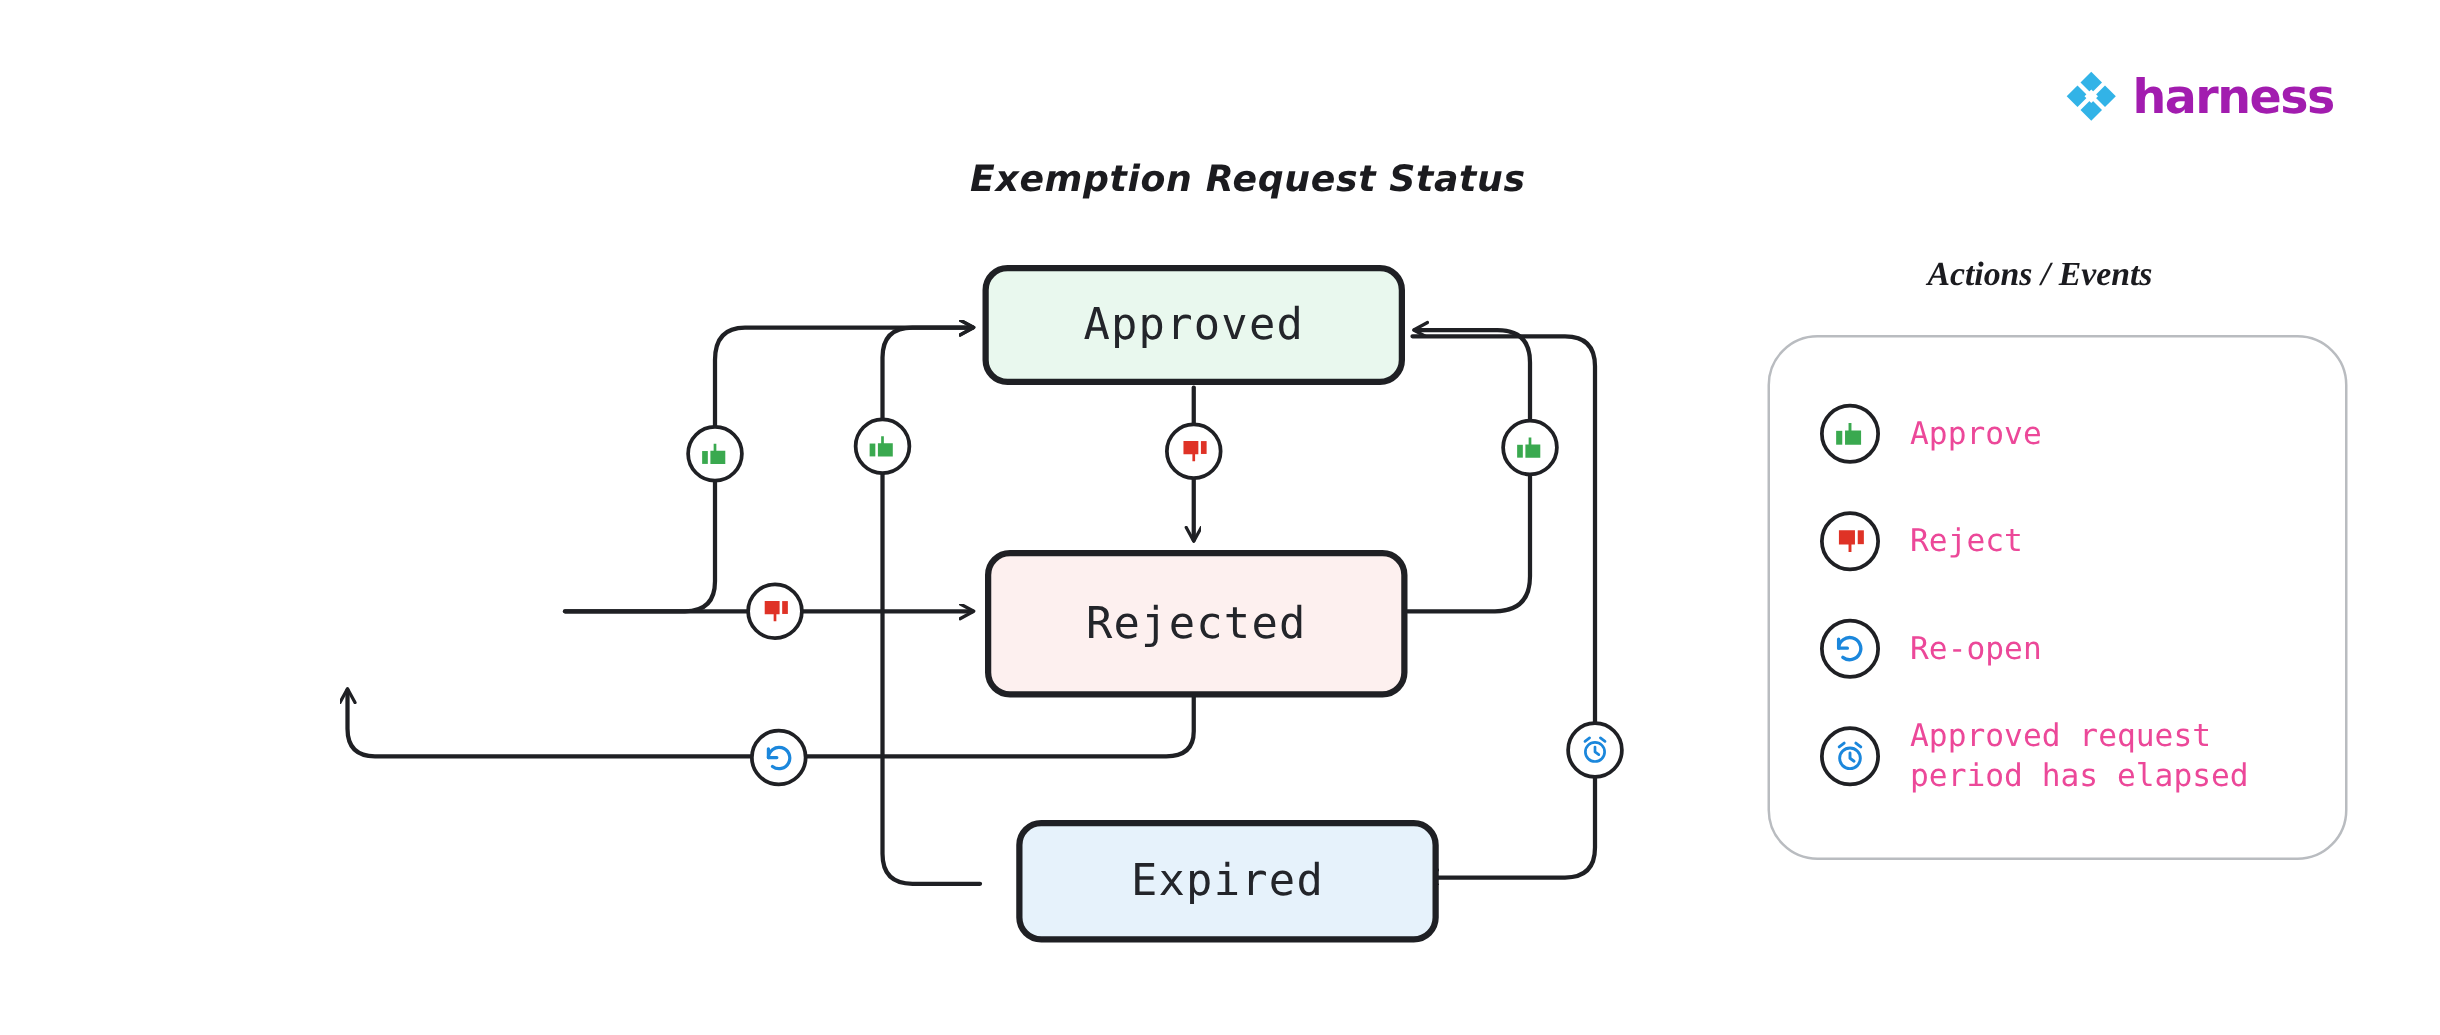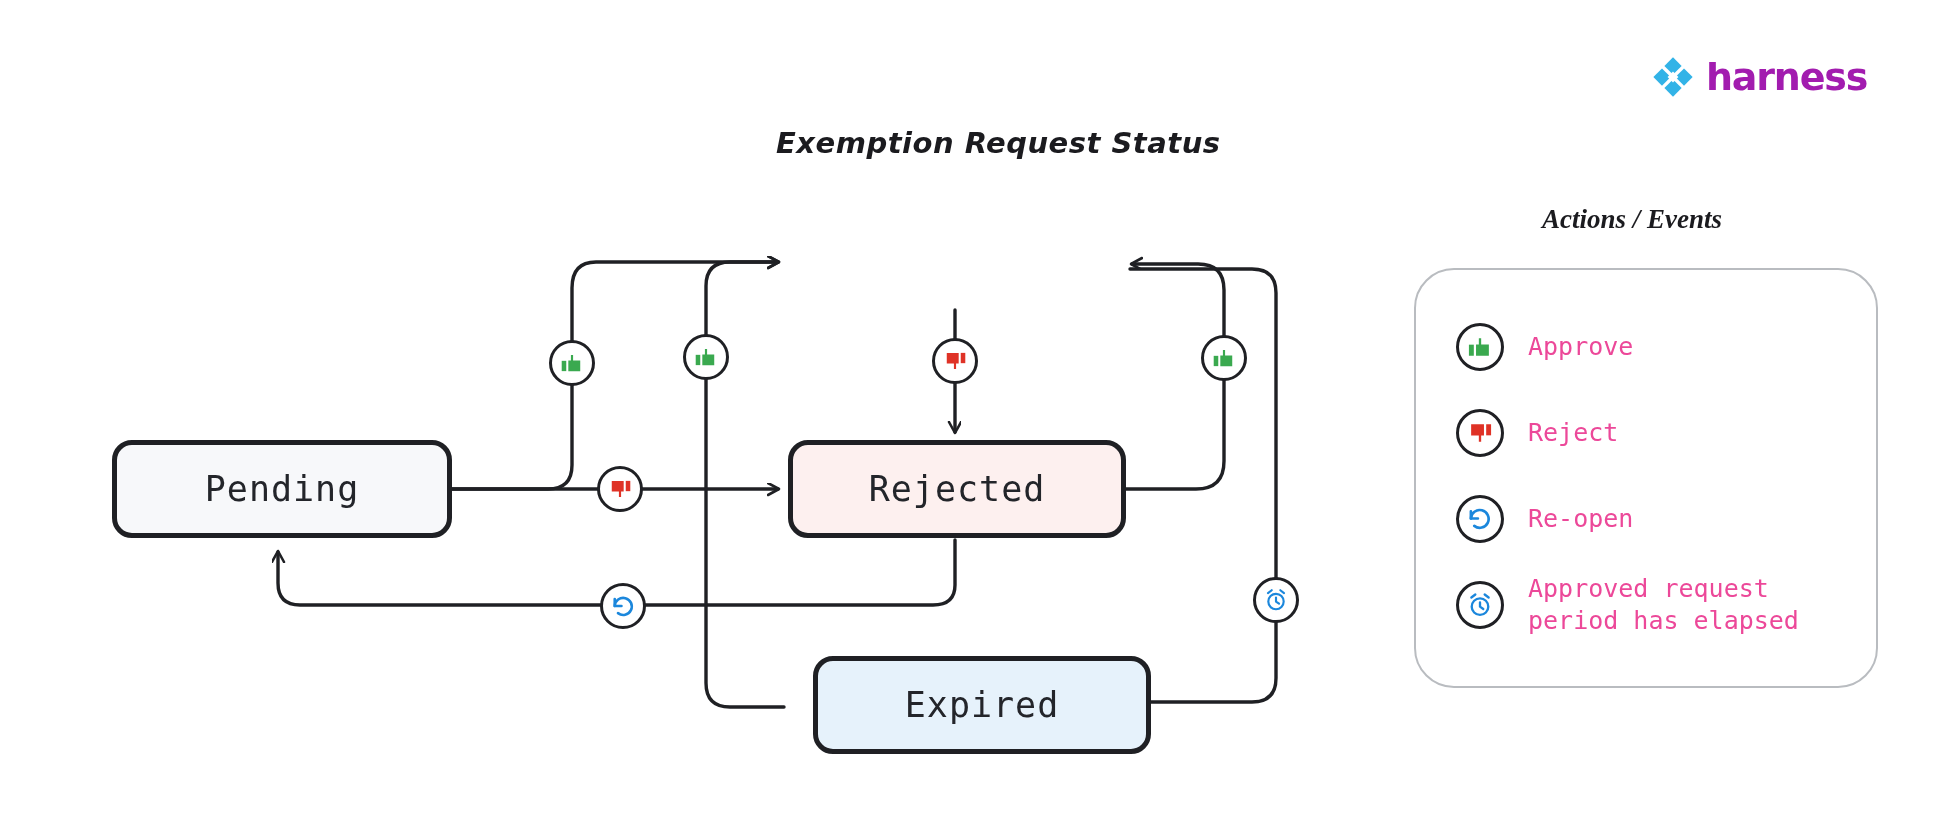--- a/index.html
+++ b/index.html
@@ -74,21 +74,21 @@
     align-items: center;
     justify-content: center;
     font-family: "DejaVu Sans Mono", monospace;
     font-size: 35px;
     color: #23252a;
     letter-spacing: 1px;
     z-index: 3;
   }
   .node.pending  { left: 112px; top: 440px; width: 340px; height: 98px; background: #f7f8fa; }
   .node.approved { left: 786px; top: 212px; width: 338px; height: 96px; background: #e9f8ee; }
-  .node.rejected { left: 788px; top: 440px; width: 338px; height: 98px; background: #fdf0ef; }
+  .node.rejected { left: 788px; top: 440px; width: 338px; height: 118px; background: #fdf0ef; }
   .node.expired  { left: 790px; top: 656px; width: 338px; height: 98px; background: #e6f2fb; margin-left: 23px; }
 
   
   .badge {
     position: absolute;
     width: 46px;
     height: 46px;
     border-radius: 50%;
     background: #ffffff;
     border: 3px solid #1f2024;
@@ -190,22 +190,22 @@
       <path d="M1126 489 L1196 489 Q1224 489 1224 461 L1224 290 Q1224 264 1198 264 L1132 264" marker-end="url(#ah)"></path>
 
       <path d="M955 540 L955 585 Q955 605 933 605 L300 605 Q278 605 278 583 L278 552" marker-end="url(#ah)"></path>
 
       <path d="M784 707 L730 707 Q706 707 706 683 L706 286 Q706 262 730 262 L778 262" marker-end="url(#ah)"></path>
 
       <path d="M1130 269 L1252 269 Q1276 269 1276 293 L1276 678 Q1276 702 1252 702 L1140 702" marker-end="url(#ah)"></path>
     </g>
   </svg>
 
-  <div class="node pending">
-      <span>Pending</span>
+  <div class="node approved">
+      <span>Approved</span>
     </div>
   <div class="node rejected">
       <span>Rejected</span>
     </div>
   <div class="node expired">
       <span>Expired</span>
     </div>
 
   <div class="badge" style="left:549px; top:340px;">
     <svg width="26" height="26" viewBox="0 0 24 24">

